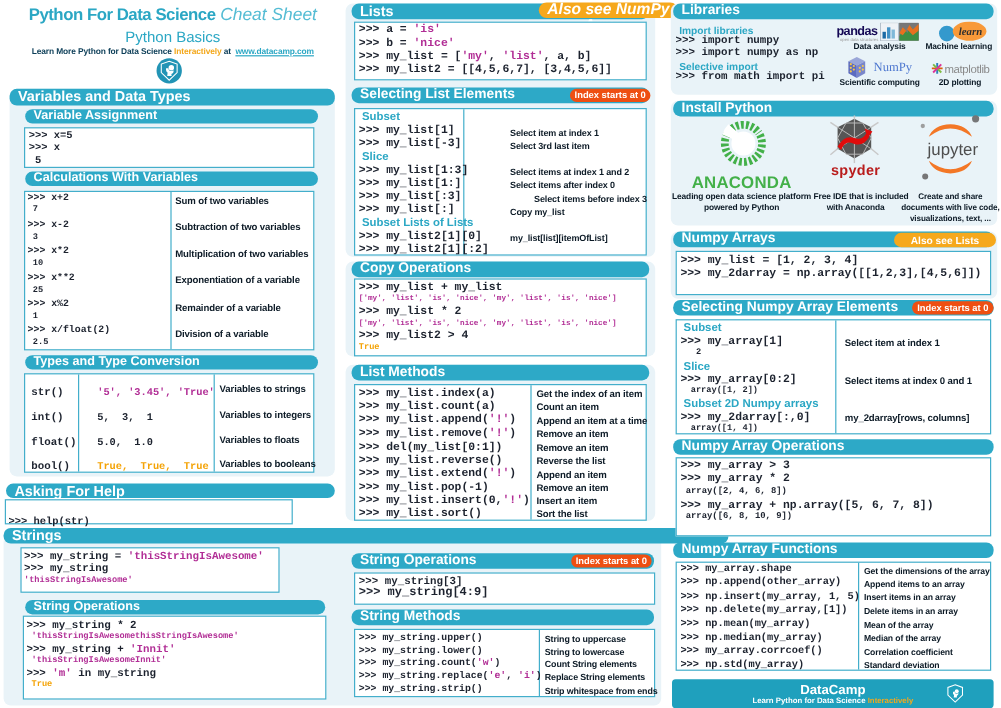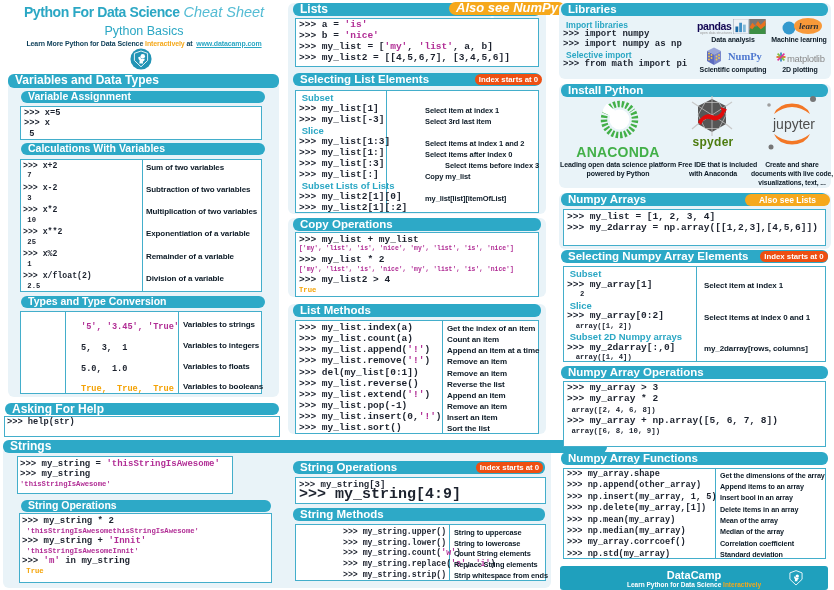--- a/index.html
+++ b/index.html
@@ -74,31 +74,32 @@
 <div class="desc" style="left:125px;top:69.8px;">Exponentiation of a variable</div>
 <div class="desc" style="left:125px;top:92px;">Remainder of a variable</div>
 <div class="desc" style="left:125px;top:114.3px;">Division of a variable</div>
 </div>
 <div class="bar" style="left:21px;top:296px;width:244px;height:11.5px;font-size:10.5px;line-height:11px;">
     <span class="t">Types and Type Conversion</span>
   </div>
 <div class="box" style="left:20px;top:311px;width:242px;height:83px;">
 <div class="vdiv" style="left:44px;"></div>
 <div class="vdiv" style="left:157px;"></div>
+<div class="abs code" style="left:5px;top:5px;font-size:9px;line-height:20.75px;">str()<br>int()<br>float()<br>bool()</div>
 <div class="abs code" style="left:60px;top:5px;font-size:8.6px;line-height:20.75px;"><span class="mg">'5', '3.45', 'True'</span><br>5,  3,  1<br>5.0,  1.0<br><span class="og">True,  True,  True</span></div>
 <div class="desc" style="left:162px;top:8px;">Variables to strings</div>
 <div class="desc" style="left:162px;top:28.7px;">Variables to integers</div>
 <div class="desc" style="left:162px;top:49.5px;">Variables to floats</div>
 <div class="desc" style="left:162px;top:70.2px;">Variables to booleans</div>
 </div>
 
 <div class="bar" style="left:5px;top:402.5px;width:274px;height:12.5px;font-size:12px;line-height:12.5px;">
     <span class="t">Asking For Help</span>
   </div>
-<div class="box" style="left:4px;top:415.5px;width:276px;height:21px;padding:0 0 0 2px;">
+<div class="box" style="left:4px;top:415.5px;width:240px;height:21px;padding:13px 0 0 2px;">
 <div class="cl" style="font-size:8.7px;">&gt;&gt;&gt; help(str)</div>
 </div>
 
 <div class="cont" style="left:3px;top:446px;width:548px;height:142px;"></div>
 <div class="bar" style="left:3px;top:440px;width:604px;height:12.5px;font-size:12px;line-height:12.5px;">
     <span class="t">Strings</span>
   </div>
 <div class="box" style="left:17px;top:456px;width:216px;height:38px;padding:1.5px 0 0 2px;">
 <div class="cl" style="font-size:9px;">&gt;&gt;&gt; my_string = <span class="mg">'thisStringIsAwesome'</span></div>
 <div class="cl" style="font-size:9px;">&gt;&gt;&gt; my_string</div>
@@ -199,28 +200,28 @@
 <div class="desc" style="position:static;height:11.15px;">Sort the list</div>
 </div>
 </div>
 
 <div class="bar" style="left:293px;top:461px;width:252px;height:12.5px;font-size:11.5px;line-height:12px;">
     <span class="t">String Operations</span>
   </div>
 <div class="pill pred" style="left:476px;top:461.5px;width:67px;height:11.5px;font-size:7.8px;line-height:11.5px;">Index starts at 0</div>
 <div class="box" style="left:295px;top:477px;width:251px;height:26.5px;padding:1.5px 0 0 3px;">
 <div class="cl" style="font-size:9px;">&gt;&gt;&gt; my_string[3]</div>
-<div class="cl" style="font-size:15px;">&gt;&gt;&gt; my_string[4:9]</div>
+<div class="cl" style="font-size:10px;">&gt;&gt;&gt; my_string[4:9]</div>
 </div>
 <div class="bar" style="left:293px;top:508px;width:252px;height:12.5px;font-size:11.5px;line-height:12px;">
     <span class="t">String Methods</span>
   </div>
 <div class="box" style="left:295px;top:524px;width:251px;height:57px;">
 <div class="vdiv" style="left:153px;"></div>
-<div class="abs" style="left:3px;top:2px;margin-left:44px;">
+<div class="abs" style="left:3px;top:2px;">
 <div class="cl" style="height:10.7px;font-size:8.2px;">&gt;&gt;&gt; my_string.upper()</div>
 <div class="cl" style="height:10.7px;font-size:8.2px;">&gt;&gt;&gt; my_string.lower()</div>
 <div class="cl" style="height:10.7px;font-size:8.2px;">&gt;&gt;&gt; my_string.count(<span class="mg">'w'</span>)</div>
 <div class="cl" style="height:10.7px;font-size:8.2px;">&gt;&gt;&gt; my_string.replace(<span class="mg">'e'</span>, <span class="mg">'i'</span>)</div>
 <div class="cl" style="height:10.7px;font-size:8.2px;">&gt;&gt;&gt; my_string.strip()</div>
 </div>
 <div class="abs" style="left:158px;top:3px;">
 <div class="desc" style="position:static;height:10.7px;font-size:7.4px;">String to uppercase</div>
 <div class="desc" style="position:static;height:10.7px;font-size:7.4px;">String to lowercase</div>
 <div class="desc" style="position:static;height:10.7px;font-size:7.4px;">Count String elements</div>
@@ -268,21 +269,21 @@
       <circle cx="9.5" cy="8" r="0.9"></circle>
       <circle cx="7" cy="9.5" r="0.9"></circle>
       <circle cx="9.5" cy="11" r="0.9"></circle>
       <circle cx="7" cy="12.5" r="0.9"></circle>
       <circle cx="14.5" cy="9.5" r="0.9"></circle>
       <circle cx="17" cy="8" r="0.9"></circle>
       <circle cx="14.5" cy="12.5" r="0.9"></circle>
       <circle cx="17" cy="11" r="0.9"></circle>
     </g>
   </svg>
-<div class="abs" style="left:728px;top:51px;font-size:10.5px;color:#4d77cf;font-family:'Liberation Serif',serif;font-weight:bold;">NumPy</div>
+<div class="abs" style="left:728px;top:51px;font-size:10.5px;color:#4d77cf;font-family:'Liberation Serif',serif;font-weight:normal;">NumPy</div>
 <div class="abs desc" style="left:697px;top:66px;width:72px;text-align:center;font-size:7px;">Scientific computing</div>
 
 <svg class="abs" style="left:776px;top:52px;" width="10" height="10" viewBox="0 0 10 10">
     <g stroke-width="1.6">
       <line x1="5" y1="0.5" x2="5" y2="9.5" stroke="#2c7fb8"></line>
       <line x1="0.5" y1="5" x2="9.5" y2="5" stroke="#d95f0e"></line>
       <line x1="1.6" y1="1.6" x2="8.4" y2="8.4" stroke="#7fbc41"></line>
       <line x1="8.4" y1="1.6" x2="1.6" y2="8.4" stroke="#dd3497"></line>
     </g>
   </svg>
@@ -312,21 +313,21 @@
       <line x1="21" y1="36" x2="21" y2="40"></line>
     </g>
     <path d="M21 3 L35 10 L35 28 L21 36 L7 28 L7 10 Z" fill="#565656"></path>
     <g stroke="#bbb" stroke-width="0.8" fill="none">
       <path d="M21 3 L21 36 M7 10 L35 28 M35 10 L7 28"></path>
       <path d="M14 6.5 L28 6.5 L35 19 L28 32.5 L14 32.5 L7 19 Z"></path>
     </g>
     <path d="M7 26 Q13 16 21 19 Q27 21.5 31 15 L33.5 18 Q28 27 20 23.5 Q13 20.5 10 29 Z" fill="#e00b0b"></path>
     <path d="M29.5 11 L36 13.5 L32 19 Z" fill="#e00b0b"></path>
   </svg>
-<div class="abs" style="left:682px;top:135px;width:62px;text-align:center;font-size:12px;font-weight:bold;color:#4d7c0f;letter-spacing:0.3px;">spyder</div>
+<div class="abs" style="left:682px;top:135px;width:62px;text-align:center;font-size:12px;font-weight:bold;color:#b91c1c;letter-spacing:0.3px;">spyder</div>
 <div class="abs desc" style="left:678px;top:160px;width:70px;text-align:center;font-size:7px;line-height:9px;">Free IDE that is included<br>with Anaconda</div>
 
 <svg class="abs" style="left:762px;top:92px;" width="60" height="64" viewBox="0 0 60 64">
     <circle cx="51" cy="7" r="3" fill="#767677"></circle>
     <circle cx="9" cy="55" r="2.5" fill="#767677"></circle>
     <circle cx="7" cy="13" r="1.8" fill="#9e9e9e"></circle>
     <path d="M12 22 Q30 8 48 22 Q44 12 30 11.5 Q16 12 12 22 Z" fill="#f37726"></path>
     <path d="M12 42 Q30 56 48 42 Q44 52 30 52.5 Q16 52 12 42 Z" fill="#f37726"></path>
     <text x="11" y="37" font-size="14" fill="#4e4e4e" font-family="Liberation Sans,sans-serif">jupyter</text>
   </svg>
@@ -383,21 +384,21 @@
 <div class="cl" style="height:11.4px;font-size:8.6px;">&gt;&gt;&gt; np.insert(my_array, 1, 5)</div>
 <div class="cl" style="height:11.4px;font-size:8.6px;">&gt;&gt;&gt; np.delete(my_array,[1])</div>
 <div class="cl" style="height:11.4px;font-size:8.6px;">&gt;&gt;&gt; np.mean(my_array)</div>
 <div class="cl" style="height:11.4px;font-size:8.6px;">&gt;&gt;&gt; np.median(my_array)</div>
 <div class="cl" style="height:11.4px;font-size:8.6px;">&gt;&gt;&gt; my_array.corrcoef()</div>
 <div class="cl" style="height:11.4px;font-size:8.6px;">&gt;&gt;&gt; np.std(my_array)</div>
 </div>
 <div class="abs" style="left:156px;top:2px;">
 <div class="desc" style="position:static;height:11.4px;font-size:7.2px;">Get the dimensions of the array</div>
 <div class="desc" style="position:static;height:11.4px;font-size:7.2px;">Append items to an array</div>
-<div class="desc" style="position:static;height:11.4px;font-size:7.2px;">Insert bool in an array</div>
+<div class="desc" style="position:static;height:11.4px;font-size:7.2px;">Insert items in an array</div>
 <div class="desc" style="position:static;height:11.4px;font-size:7.2px;">Delete items in an array</div>
 <div class="desc" style="position:static;height:11.4px;font-size:7.2px;">Mean of the array</div>
 <div class="desc" style="position:static;height:11.4px;font-size:7.2px;">Median of the array</div>
 <div class="desc" style="position:static;height:11.4px;font-size:7.2px;">Correlation coefficient</div>
 <div class="desc" style="position:static;height:11.4px;font-size:7.2px;">Standard deviation</div>
 </div>
 </div>
 
 <div class="abs" style="left:560px;top:566px;width:268px;height:24px;background:#1fa0bd;border-radius:3px;">
 <div style="text-align:center;font-size:11px;font-weight:bold;color:#fff;margin-top:3px;">DataCamp</div>

